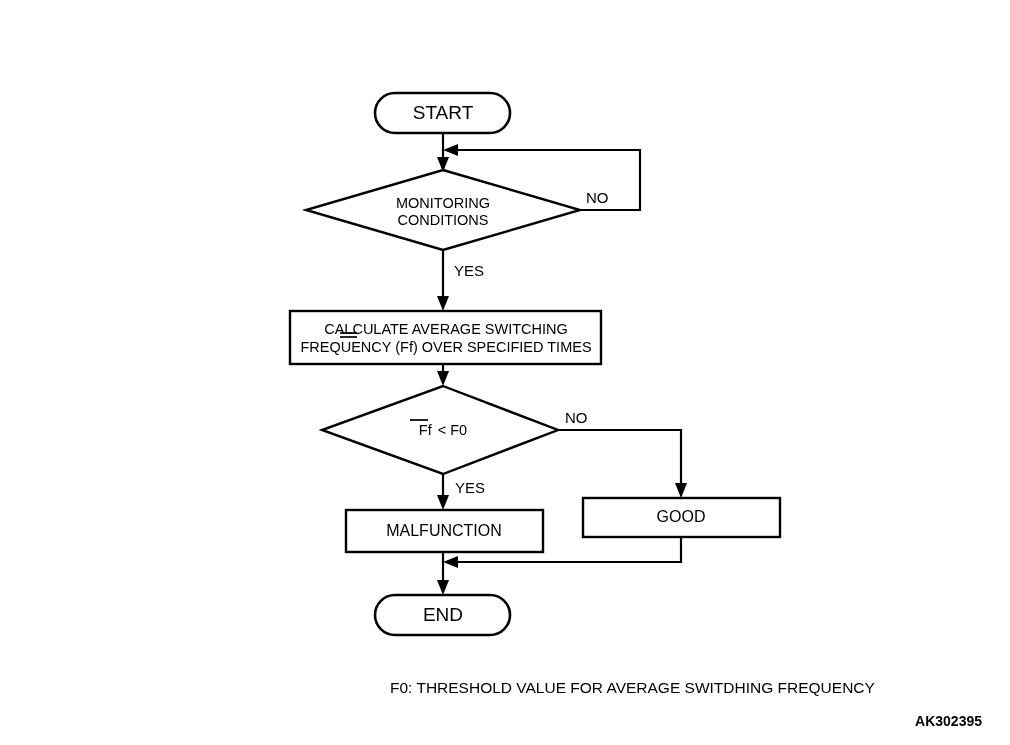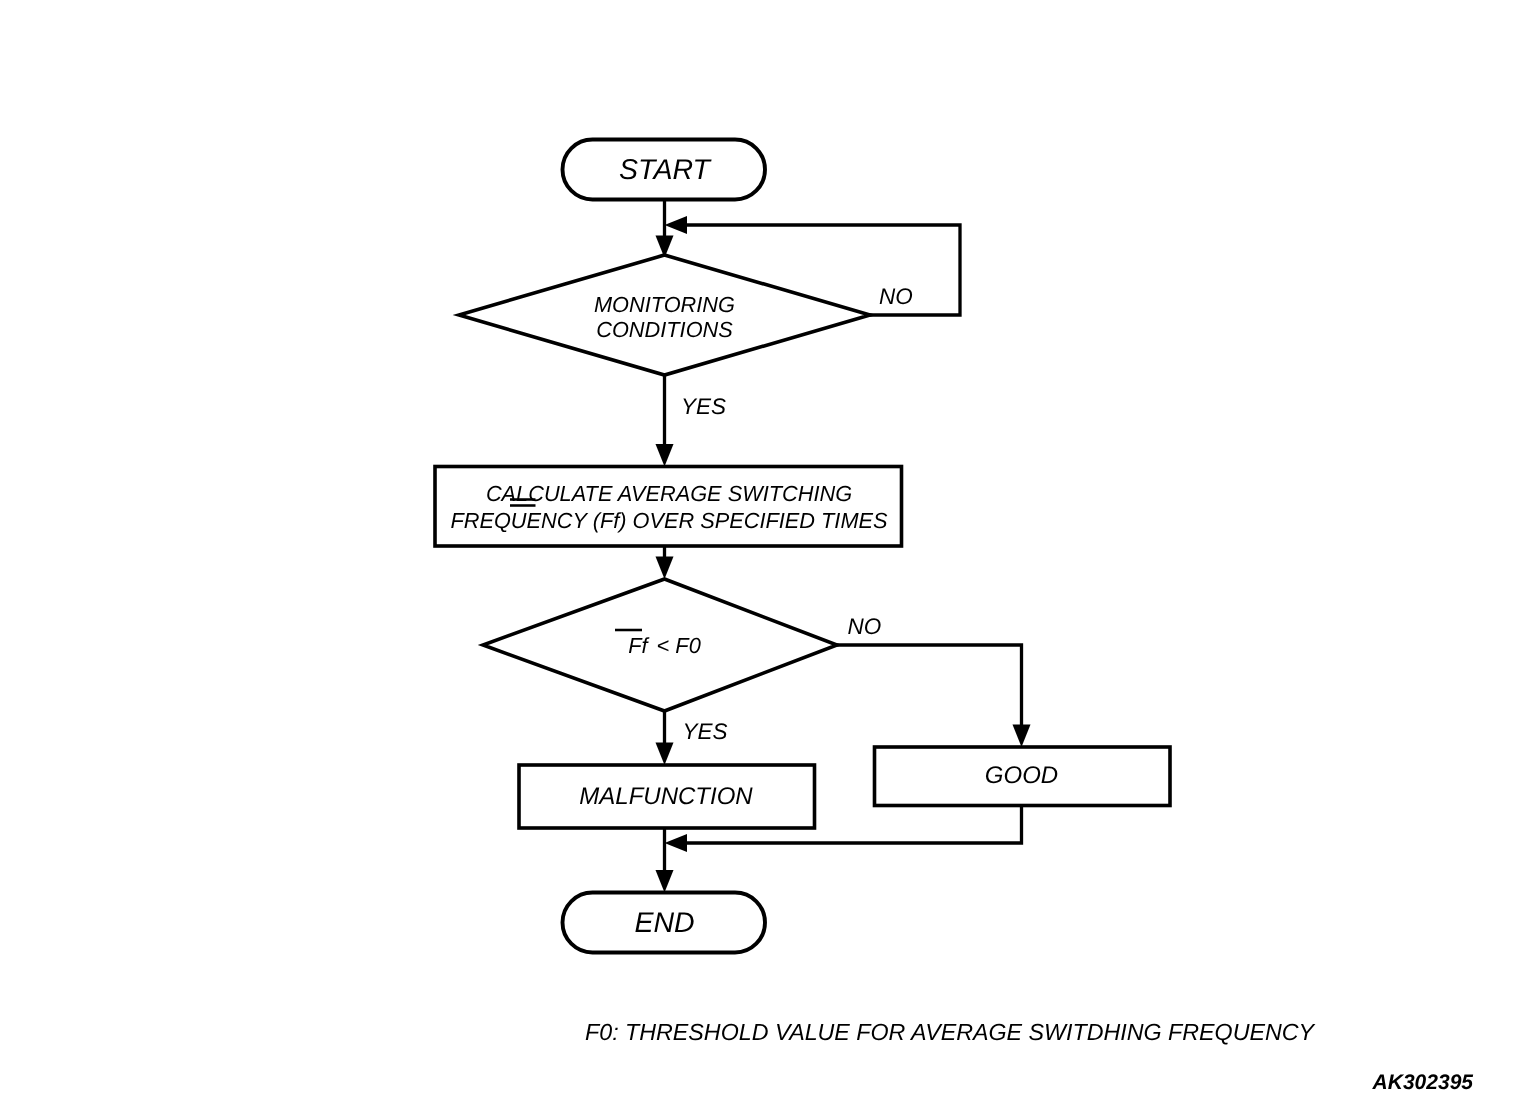--- a/index.html
+++ b/index.html
@@ -15,21 +15,20 @@
     color: #000000;
     position: relative;
     overflow: hidden;
   }
   #flow-root {
     position: absolute;
     left: 0;
     top: 0;
     width: 1010px;
     height: 544px;
-    font-style: italic;
   }
   svg.flow-canvas {
     display: block;
     width: 1010px;
     height: 745px;
     background: #ffffff;
   }
   .node-shape {
     fill: #ffffff;
     stroke: #000000;

